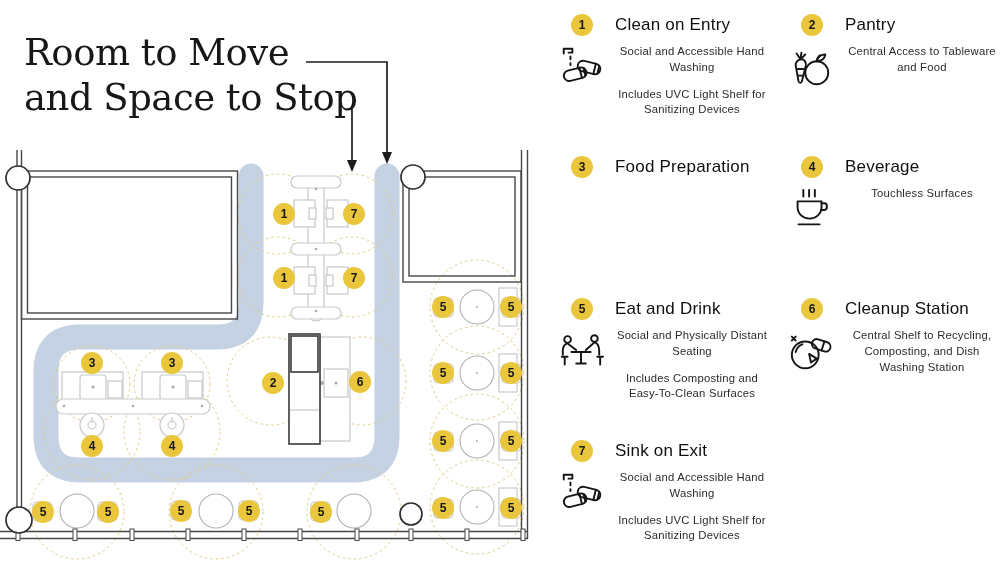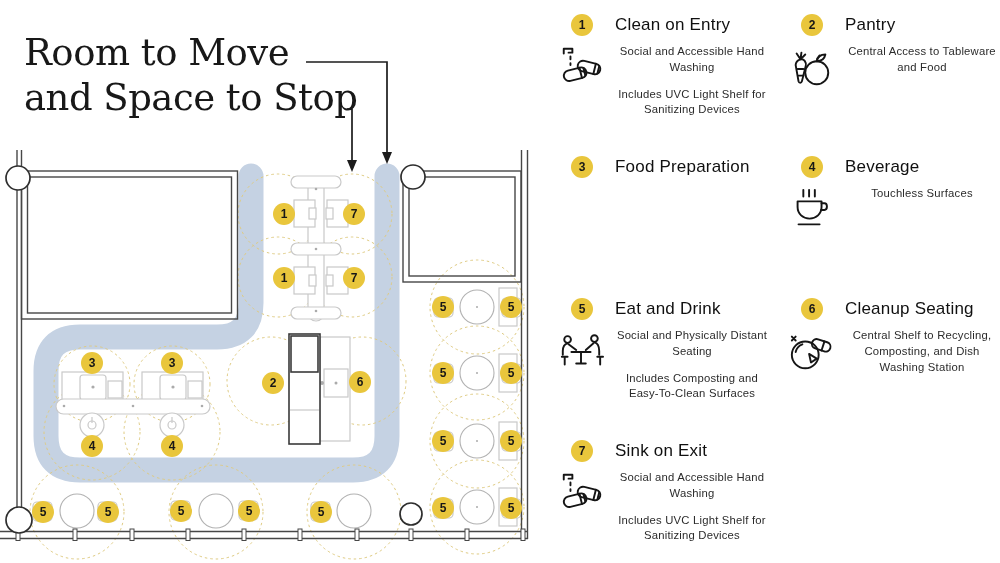--- a/index.html
+++ b/index.html
@@ -323,21 +323,21 @@
     <div class="li-text">
       <p>Social and Physically Distant Seating</p>
       <p>Includes Composting and Easy-To-Clean Surfaces</p>
     </div>
   </div>
 </div>
 
 <div class="legend-item r3 c2">
   <div class="li-head">
     <div class="li-badge">6</div>
-    <div class="li-title">Cleanup Seating</div>
+    <div class="li-title">Cleanup Station</div>
   </div>
   <div class="li-body">
     <div class="li-icon">
       <svg viewBox="0 0 48 48">
           <circle cx="18" cy="28" r="14"></circle>
           <path d="M8 25a11 11 0 0 1 7-8"></path>
       <g transform="rotate(18 34 20)">
             <rect x="24" y="13" width="20" height="10" rx="5"></rect>
             <path d="M36 13v10"></path>
           </g>

